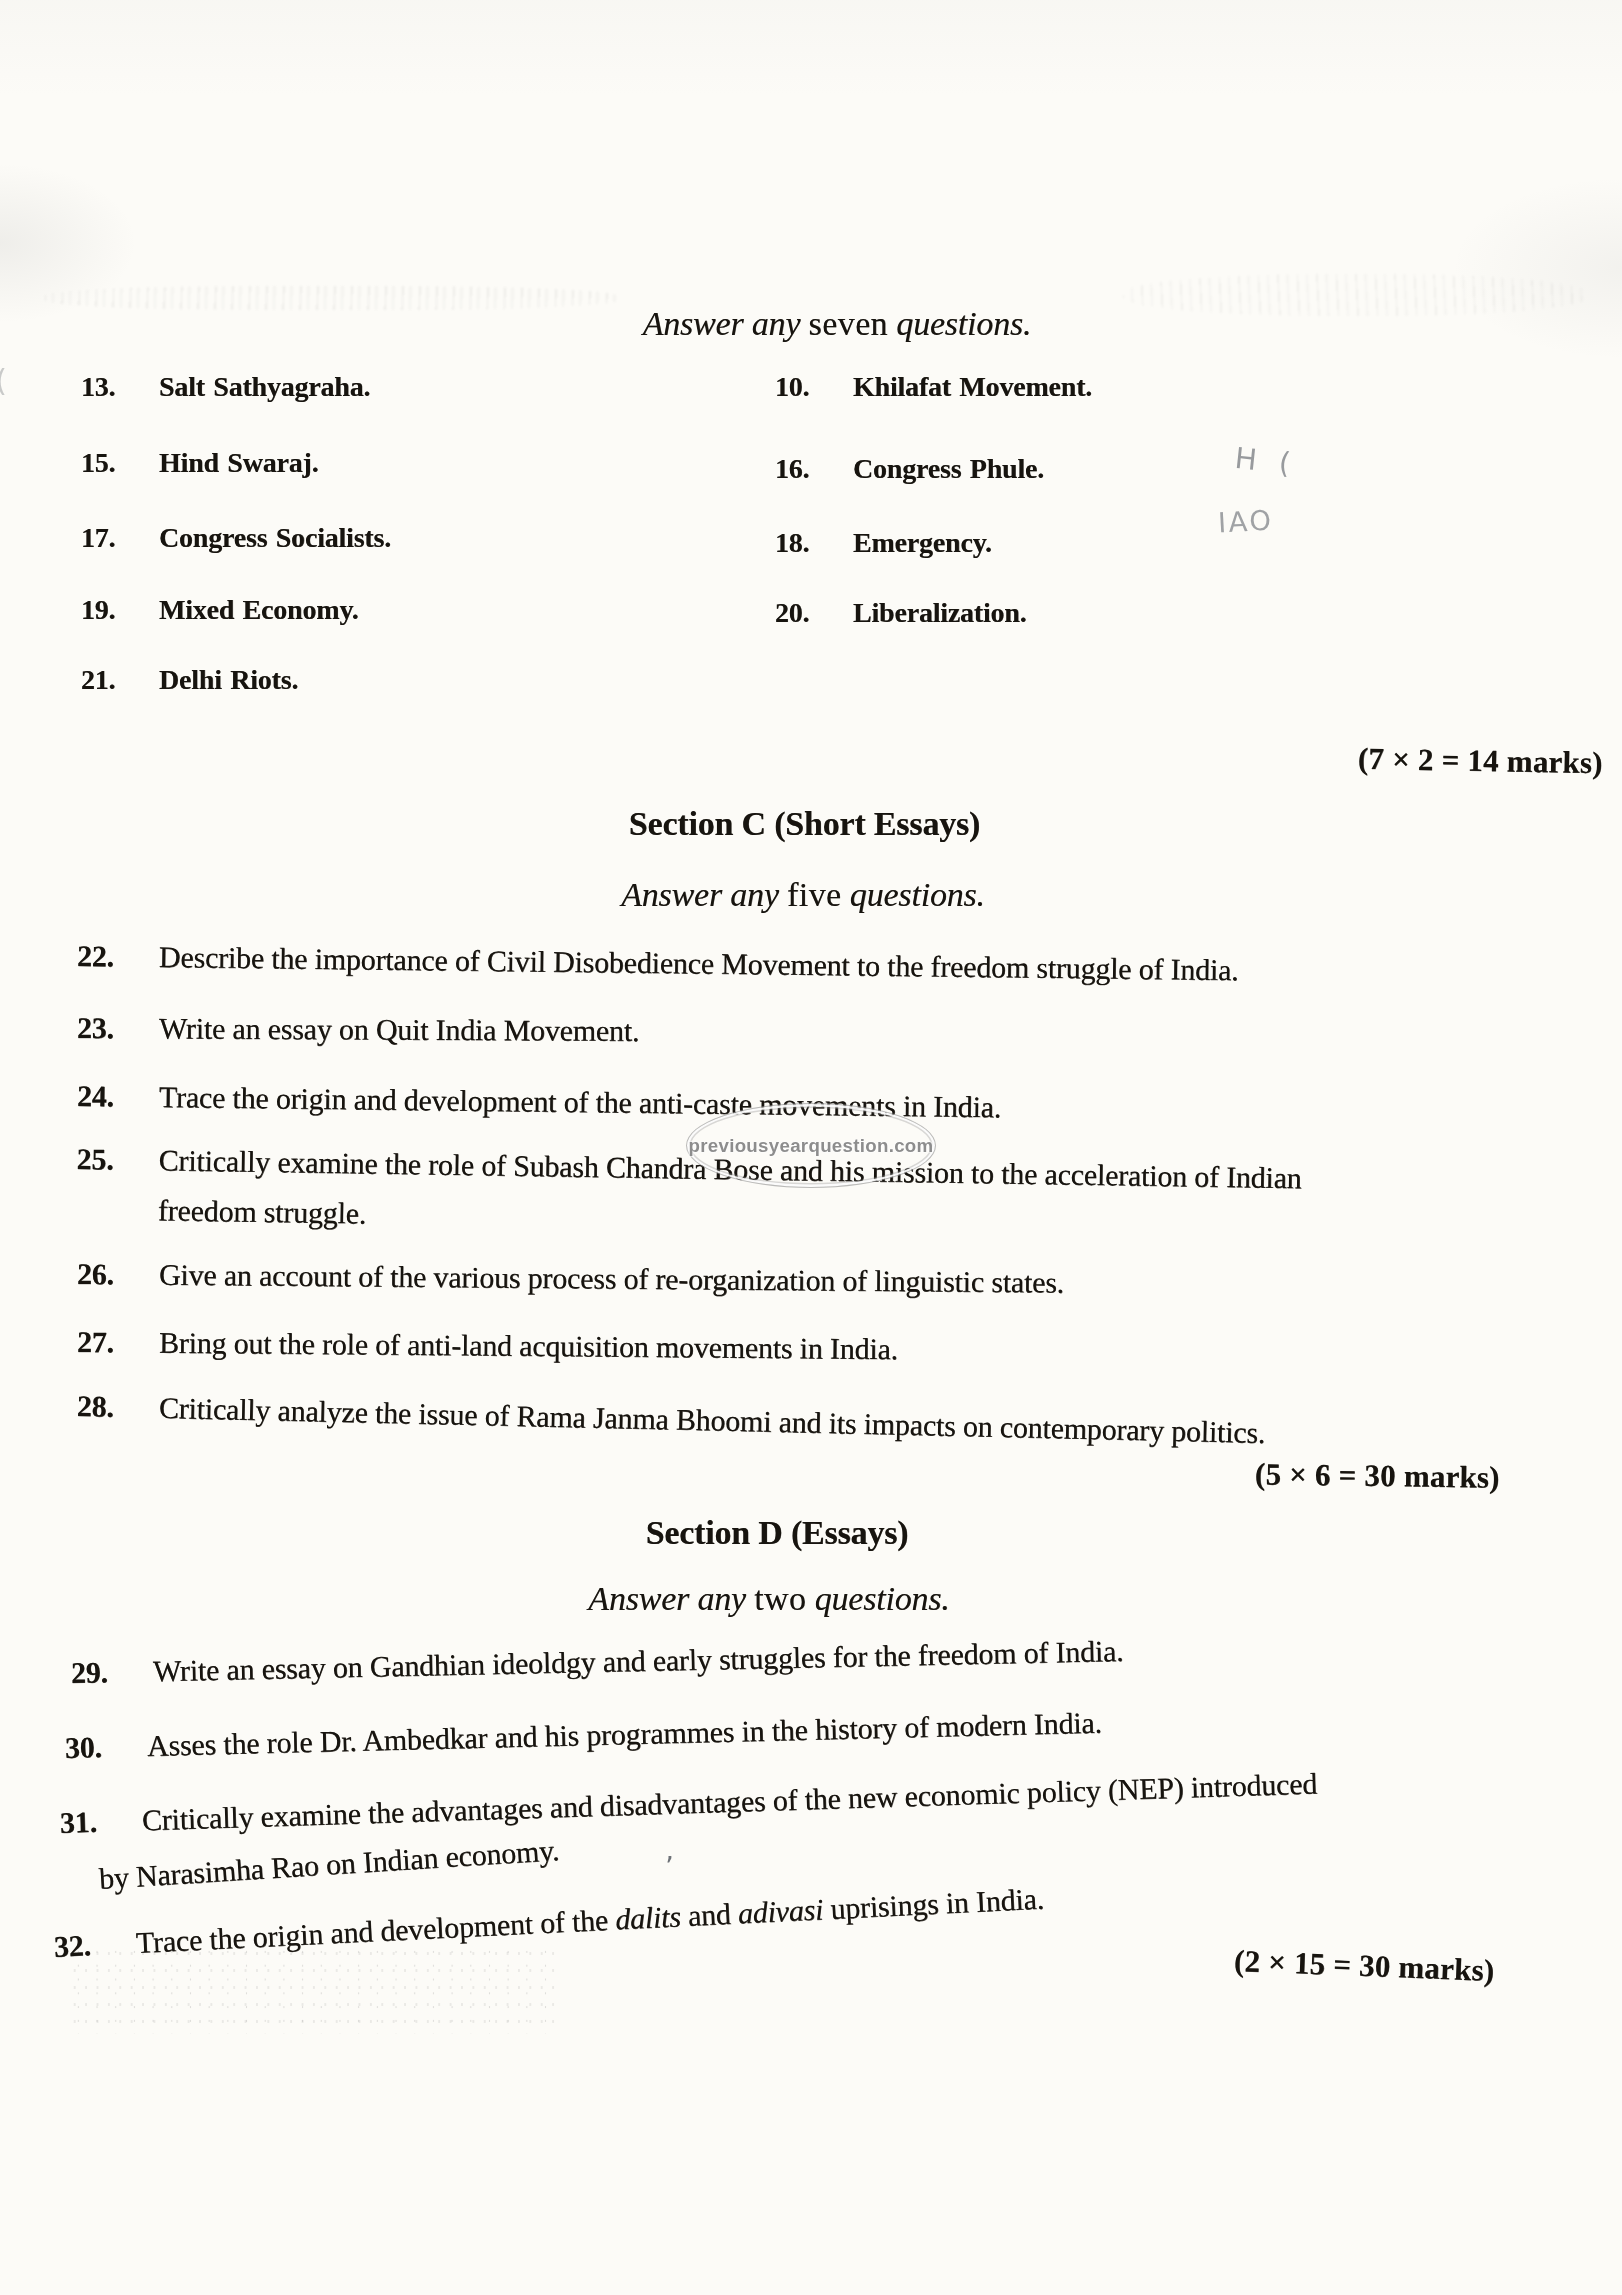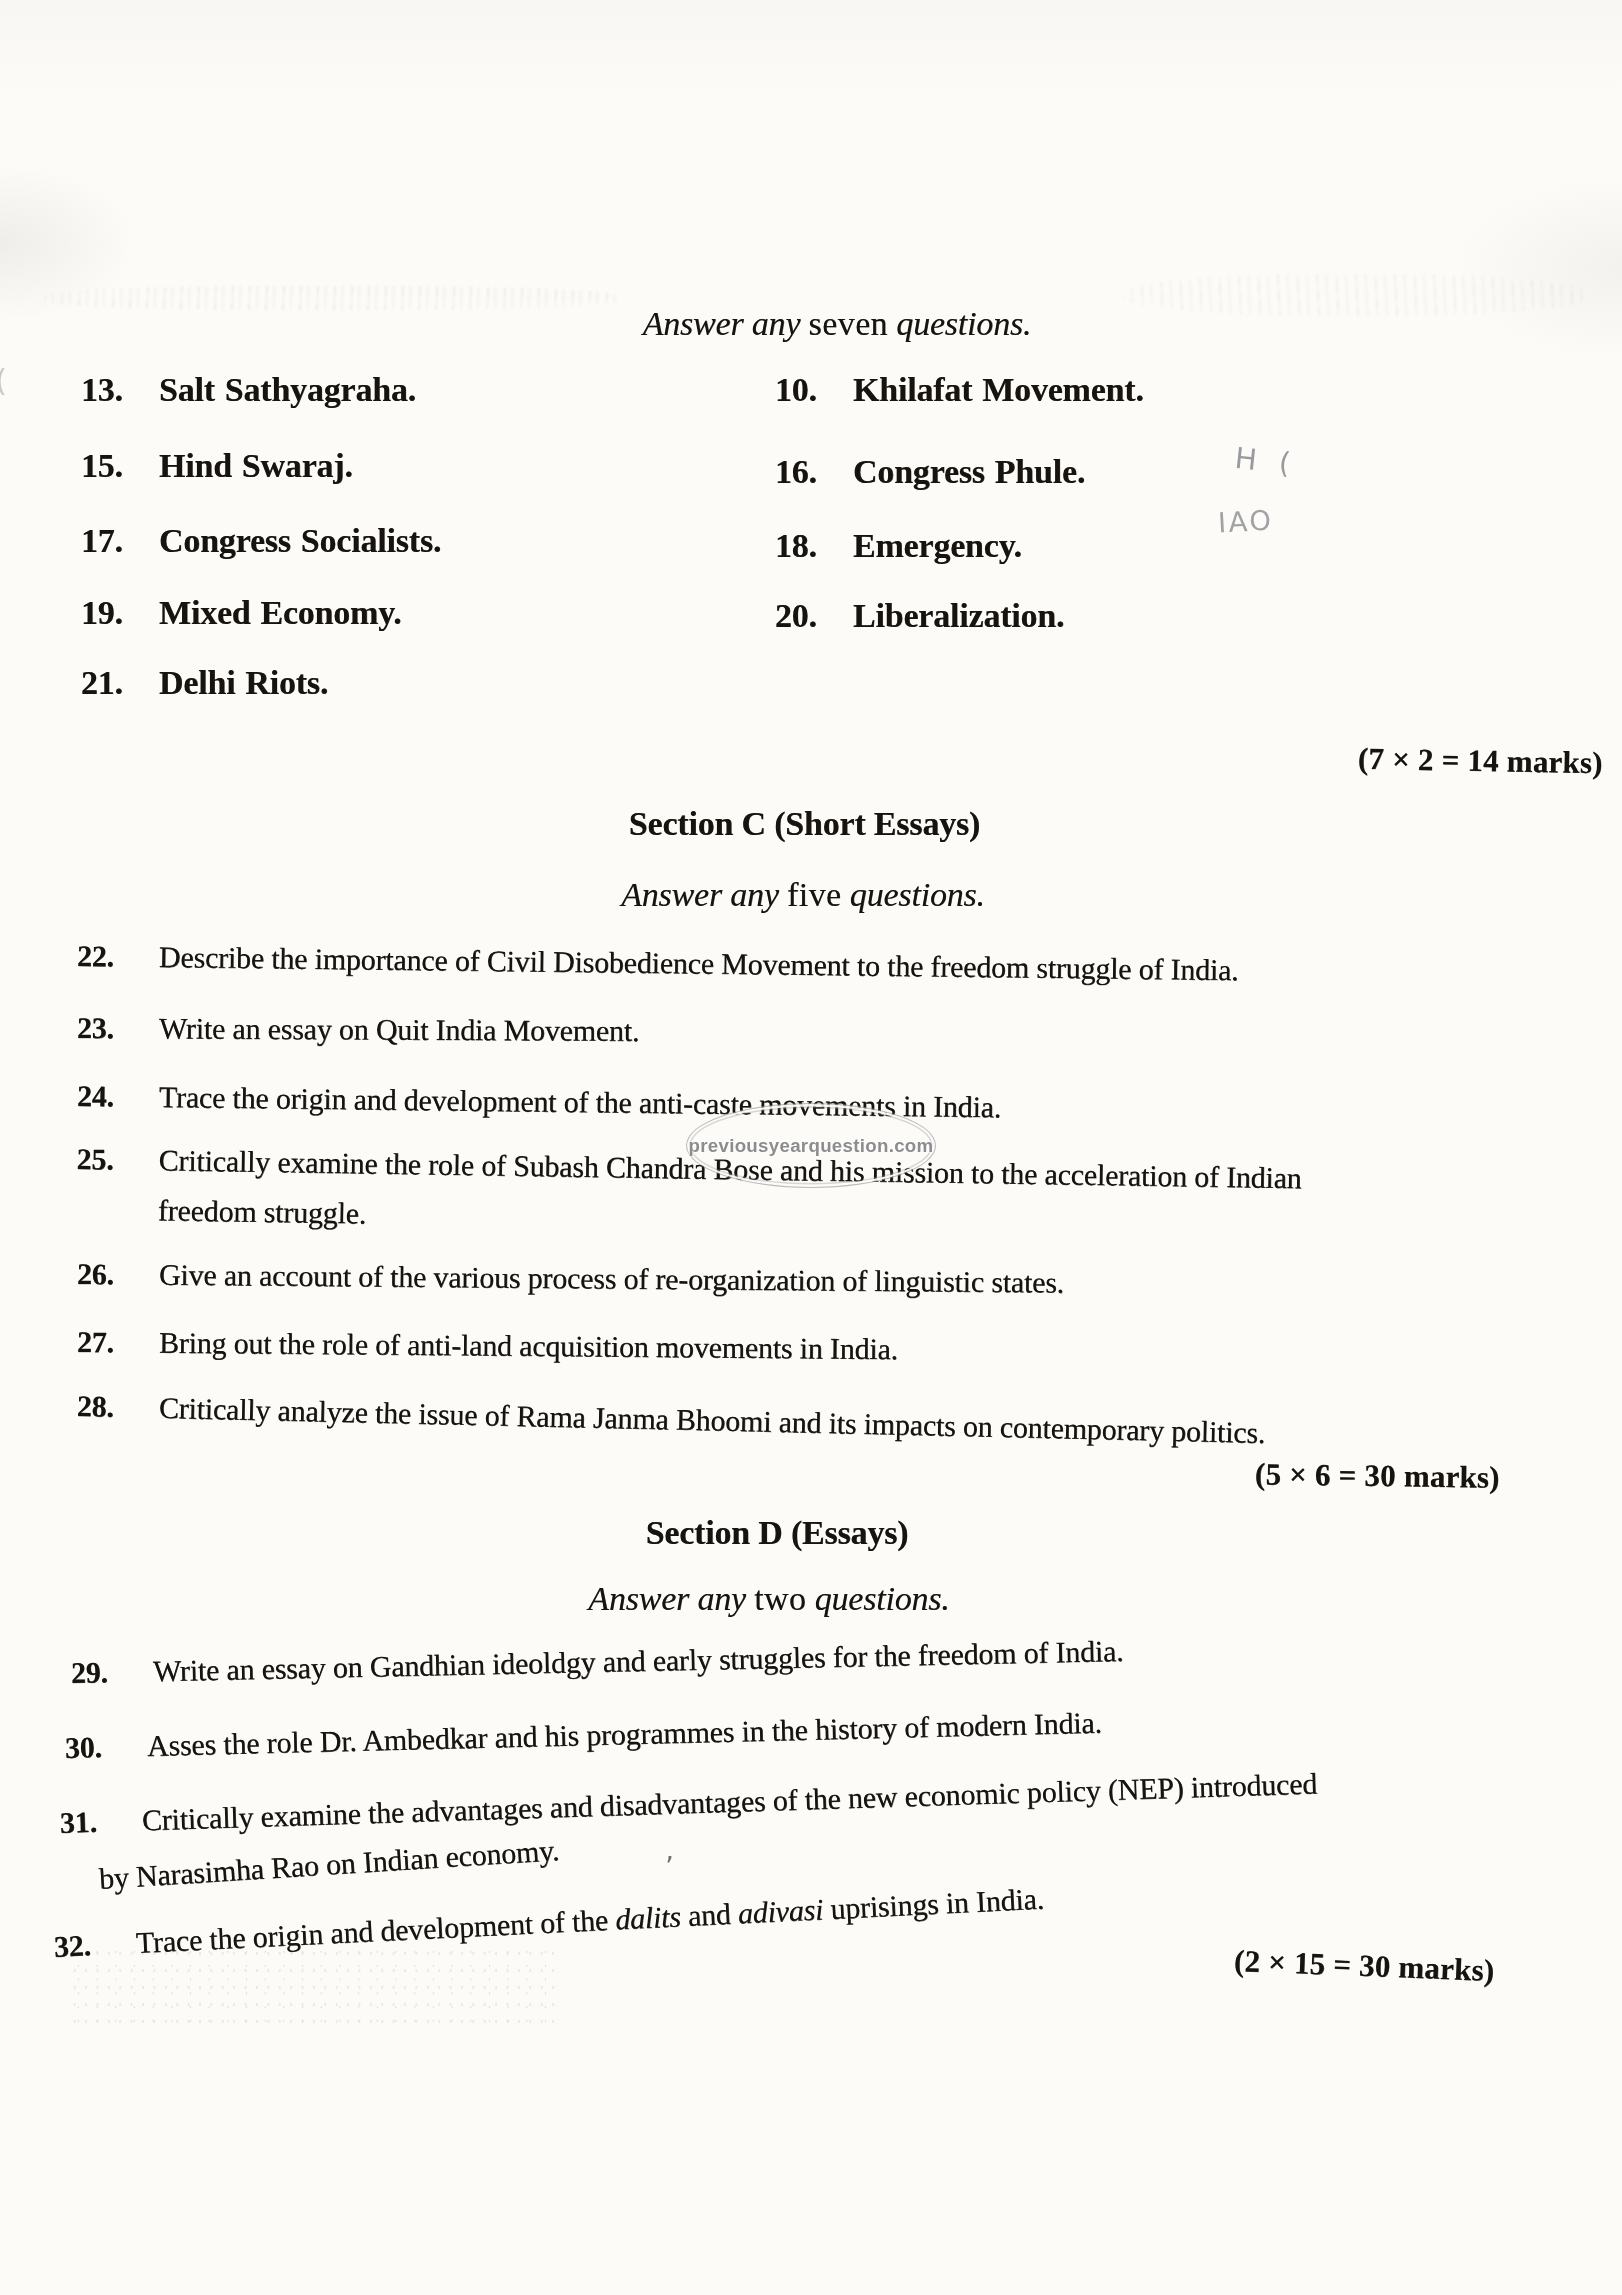--- a/index.html
+++ b/index.html
@@ -13,21 +13,21 @@
     background:
       radial-gradient(195px 114px at 0px 243px, rgba(120,120,120,.10), transparent 70%),
       radial-gradient(243px 130px at 100% 268px, rgba(130,130,130,.08), transparent 70%),
       linear-gradient(180deg, rgba(180,180,180,.06), transparent 97px),
       #fcfbf7;
     color:#17140f;
   }
   .abs{position:absolute;}
   
   .item{
-    font-size:34px;font-weight:700;letter-spacing:-0.2px;word-spacing:1.6px;white-space:nowrap;
+    font-size:28px;font-weight:700;letter-spacing:-0.2px;word-spacing:1.6px;white-space:nowrap;
     text-shadow:0.3px 0.3px 0.4px rgba(25,20,14,.6);
   }
   .item .num{display:inline-block;min-width:78px;}
   .q{
     font-size:30px;font-weight:400;letter-spacing:-0.2px;white-space:nowrap;
     text-shadow:0.4px 0.4px 0.4px rgba(25,20,14,.72);
   }
   .q .num{display:inline-block;min-width:58px;margin-right:24px;font-weight:700;text-shadow:0.3px 0.3px 0.4px rgba(25,20,14,.6);}
   .q .ln{display:block;}
   .q .ln2{margin-top:16px;}

